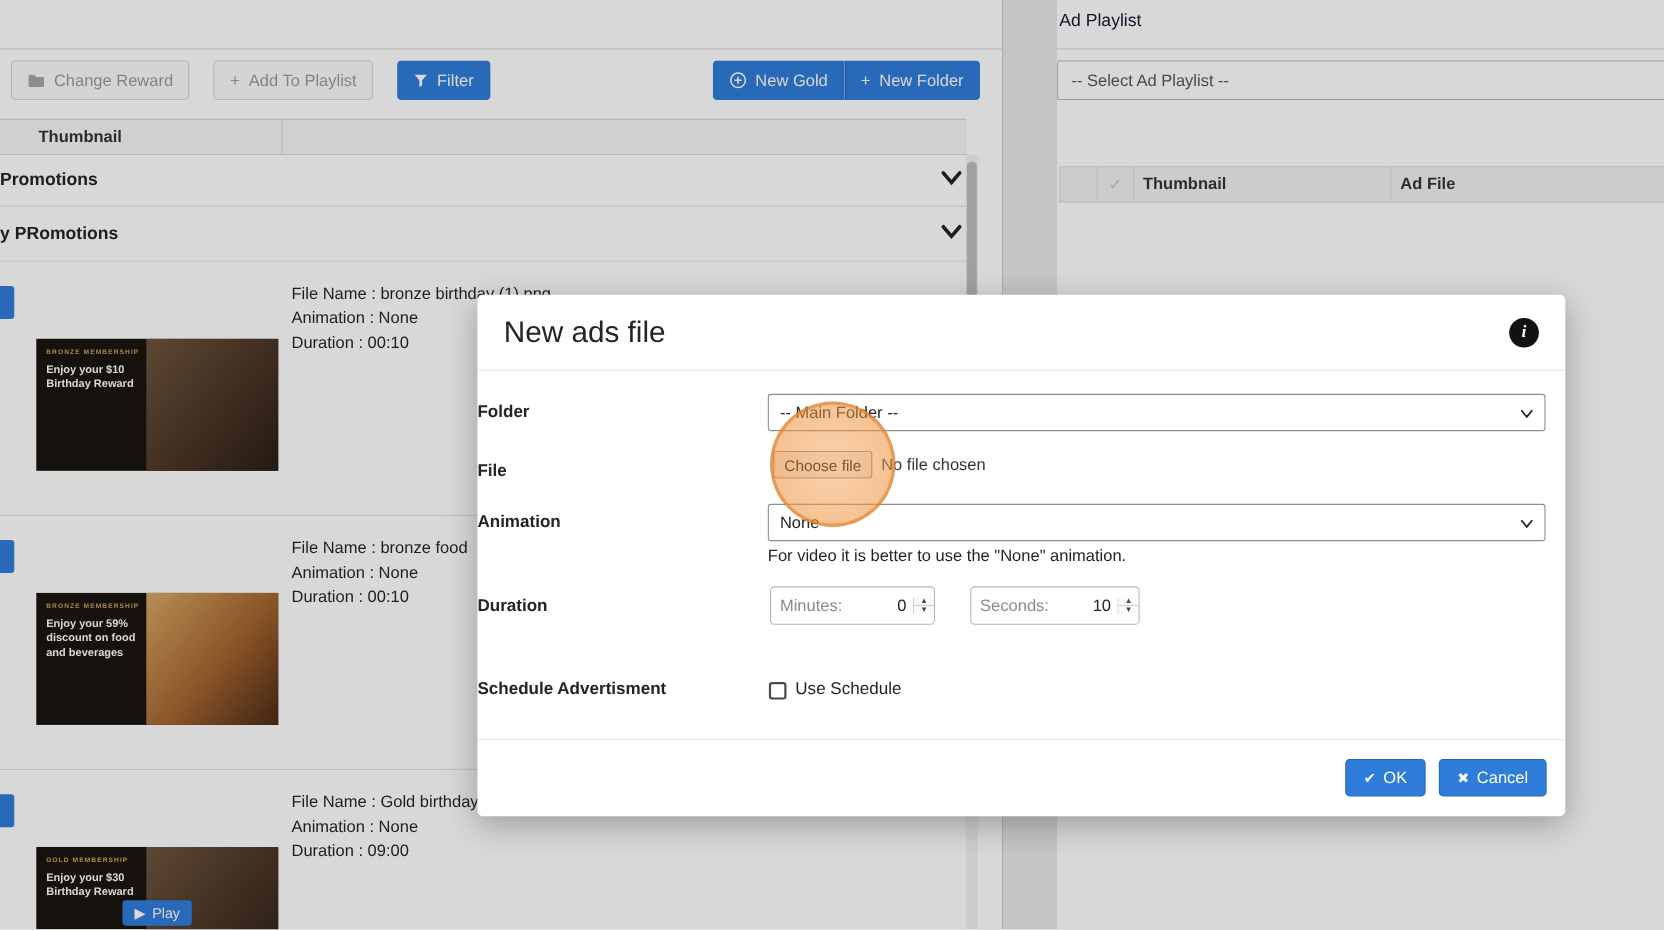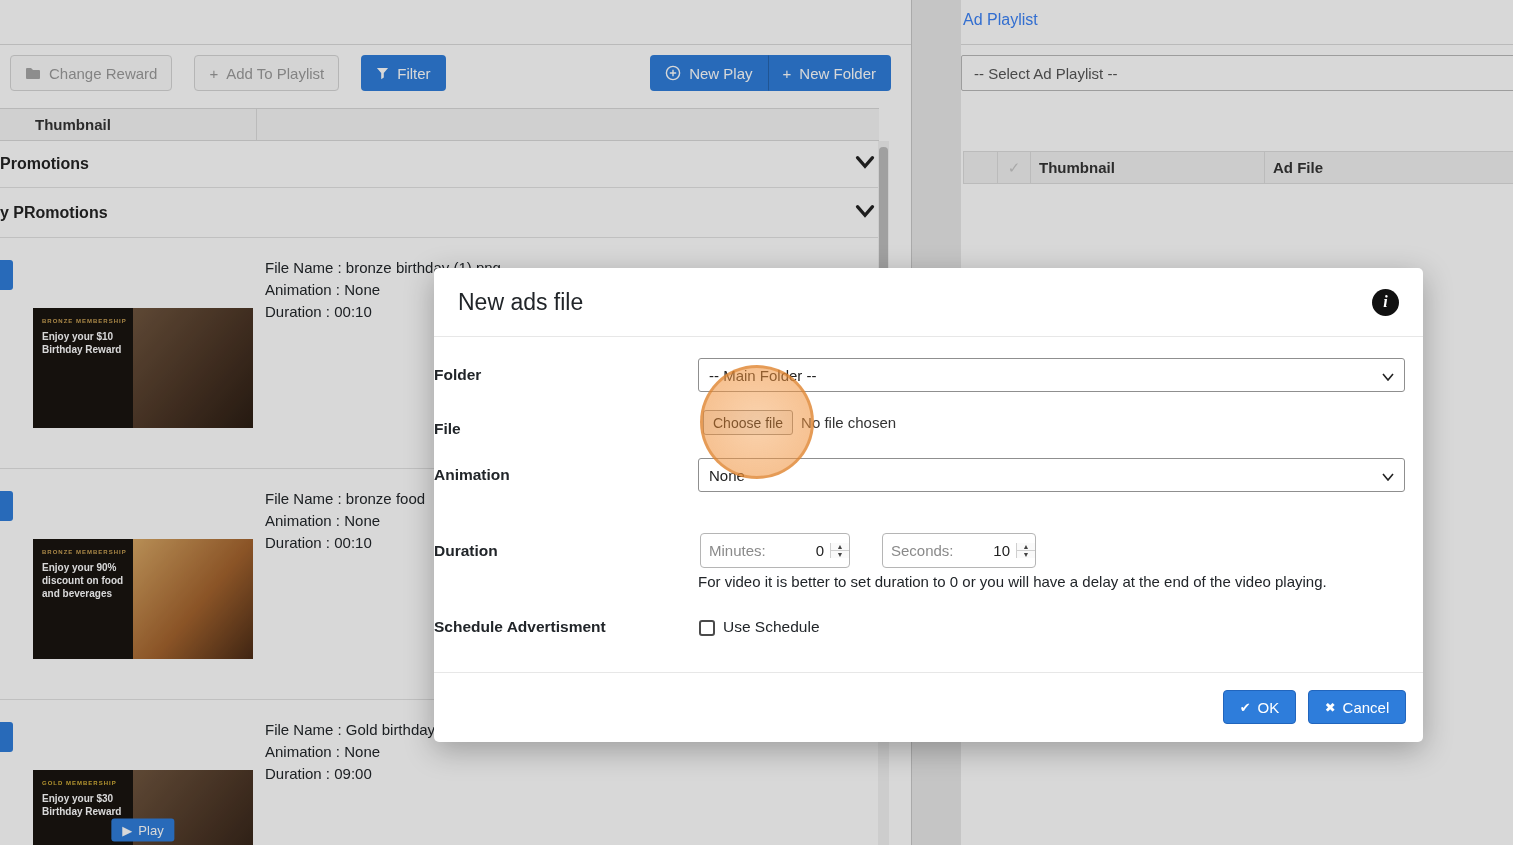--- a/index.html
+++ b/index.html
@@ -37,35 +37,35 @@
 .thumb-left{width:100px;padding:10px 4px 6px 9px;display:flex;flex-direction:column;gap:6px}
 .thumb-brand{font-size:6px;letter-spacing:1px;color:#c9a053;font-weight:bold;white-space:nowrap}
 .thumb-text{font-size:10px;color:#fff;line-height:1.3;font-weight:bold}
 .thumb-photo{flex:1;background:linear-gradient(130deg,#6e543d 0%,#4a3424 55%,#2a1c12 100%)}
 .thumb-photo.food{background:linear-gradient(130deg,#d8a764 0%,#a3622c 55%,#4a2a14 100%)}
 .play-btn{position:absolute;left:50%;top:50%;transform:translate(-50%,-50%);background:#2e7ddb;color:#fff;border:none;border-radius:3px;font-size:13px;padding:4px 11px;display:flex;gap:6px;align-items:center;cursor:pointer}
 .lt-scroll{position:absolute;left:878px;top:141px;width:11px;height:704px;background:#f2f2f2}
 .lt-scroll-thumb{position:absolute;left:1px;top:6px;width:9px;height:470px;background:#bdbdbd;border-radius:4px}
 
 
-.rp-title{position:absolute;left:2px;top:11px;font-size:16px;color:#3b82f6}
+.rp-title{position:absolute;left:2px;top:11px;font-size:16px;color:#0f172a}
 .rp-select{position:absolute;left:0;top:55px;width:600px;height:36px;border:1px solid #b9b9b9;border-radius:2px;background:#fff;font-size:15px;color:#555;display:flex;align-items:center;padding-left:12px;cursor:pointer}
 .rp-remove{position:absolute;left:2px;top:98px}
 .rp-header{position:absolute;left:2px;top:151px;width:560px;height:33px;background:#f1f1f1;border:1px solid #ddd;display:flex;font-weight:bold;font-size:15px;color:#333}
 .rp-header .hc{display:flex;align-items:center;border-right:1px solid #ddd}
 .rp-header .hc1{width:34px}
 .rp-header .hc2{width:33px;justify-content:center;color:#c6c6c6;font-weight:normal}
 .rp-header .hc3{width:234px;padding-left:8px}
 .rp-header .hc4{flex:1;padding-left:8px;border-right:none}
 
 
 .overlay{position:absolute;inset:0;background:rgba(15,15,15,.16);z-index:10}
 .modal{position:absolute;left:434px;top:268px;width:989px;height:474px;background:#fff;border-radius:5px;box-shadow:0 8px 30px rgba(0,0,0,.28);z-index:20}
 .modal-header{position:absolute;left:0;top:0;width:100%;height:69px;border-bottom:1px solid #e7e7e7;display:flex;align-items:center;padding:0 24px}
-.modal-title{font-size:23px;font-weight:500;color:#212529}
+.modal-title{font-size:27px;font-weight:500;color:#212529}
 .info-icon{margin-left:auto;width:27px;height:27px;border-radius:50%;background:#111;color:#fff;display:flex;align-items:center;justify-content:center;font-family:"Liberation Serif",serif;font-style:italic;font-weight:bold;font-size:16px}
 .m-label{position:absolute;left:0;width:232px;text-align:left;font-weight:bold;font-size:15.5px;line-height:20px;color:#212529}
 .m-select{position:absolute;left:264px;width:707px;height:34px;border:1px solid #8f8f8f;border-radius:3px;background:#fff;display:flex;align-items:center;justify-content:space-between;padding:0 10px;font-size:15px;color:#222;cursor:pointer}
 .m-file-row{position:absolute;left:269px;top:142px;display:flex;align-items:center;gap:8px;font-size:15px;color:#333}
 .choose-btn{background:#efefef;border:1px solid #8f8f8f;border-radius:3px;height:25px;padding:0 9px;font-size:14px;color:#111;cursor:pointer}
 .m-help{position:absolute;left:264px;font-size:15px;color:#212529}
 .spin-group{position:absolute;top:265px;height:35px;border:1px solid #b5b5b5;border-radius:4px;background:#fff;display:flex;align-items:center;overflow:hidden}
 #minutes-group{left:266px;width:150px}
 #seconds-group{left:448px;width:154px}
 .spin-label{display:flex;align-items:center;padding:0 8px;color:#8a8a8a;font-size:15px}
@@ -116,21 +116,21 @@
     </div>
 
     <div class="lt-toolbar-right">
       <button class="btn btn-primary">
         <span class="ic">
           <svg width="16" height="16" viewBox="0 0 16 16">
               <circle cx="8" cy="8" r="6.6" fill="none" stroke="#fff" stroke-width="1.4"></circle>
               <path d="M8 4.8 v6.4 M4.8 8 h6.4" stroke="#fff" stroke-width="1.4"></path>
             </svg>
         </span>
-        <span>New Play</span>
+        <span>New Gold</span>
       </button>
       <button class="btn btn-primary">
         <span class="ic">+</span>
         <span>New Folder</span>
       </button>
     </div>
 
     <div class="lt-header">
       <div class="c1">Thumbnail</div>
     </div>
@@ -166,21 +166,21 @@
         <div>Animation : None</div>
         <div>Duration : 00:10</div>
       </div>
     </div>
 
     <div class="file-row" style="top:469px">
       <div class="row-tab"></div>
       <div class="thumb">
         <div class="thumb-left">
           <div class="thumb-brand">BRONZE MEMBERSHIP</div>
-          <div class="thumb-text">Enjoy your 90% discount on food and beverages</div>
+          <div class="thumb-text">Enjoy your 59% discount on food and beverages</div>
         </div>
         <div class="thumb-photo food"></div>
       </div>
       <div class="details">
         <div>File Name : bronze food</div>
         <div>Animation : None</div>
         <div>Duration : 00:10</div>
       </div>
     </div>
 
@@ -252,39 +252,39 @@
 
     <div class="m-label" style="top:197px">Animation</div>
     <div class="m-select" style="top:190px">
       <span>None</span>
       <span>
         <svg width="12" height="8" viewBox="0 0 12 8">
             <path d="M1 1 L6 7 L11 1" stroke="#222" stroke-width="1.6" fill="none"></path>
           </svg>
       </span>
     </div>
+    <div class="m-help" style="top:229px">For video it is better to use the "None" animation.</div>
 
     <div class="m-label" style="top:273px">Duration</div>
     <div class="spin-group" id="minutes-group">
       <span class="spin-label">Minutes:</span>
       <span class="spin-value">0</span>
       <span class="spin-btns">
         <span class="spin-btn up">▲</span>
         <span class="spin-btn">▼</span>
       </span>
     </div>
     <div class="spin-group" id="seconds-group">
       <span class="spin-label">Seconds:</span>
       <span class="spin-value">10</span>
       <span class="spin-btns">
         <span class="spin-btn up">▲</span>
         <span class="spin-btn">▼</span>
       </span>
     </div>
-    <div class="m-help" style="top:305px">For video it is better to set duration to 0 or you will have a delay at the end of the video playing.</div>
 
     <div class="m-label" style="top:349px">Schedule Advertisment</div>
     <span class="m-check"></span>
     <span class="m-check-label">Use Schedule</span>
 
     <div class="m-footer-line"></div>
     <button class="m-btn" id="ok-btn">
       <span class="ic">✔</span>
       <span>OK</span>
     </button>

